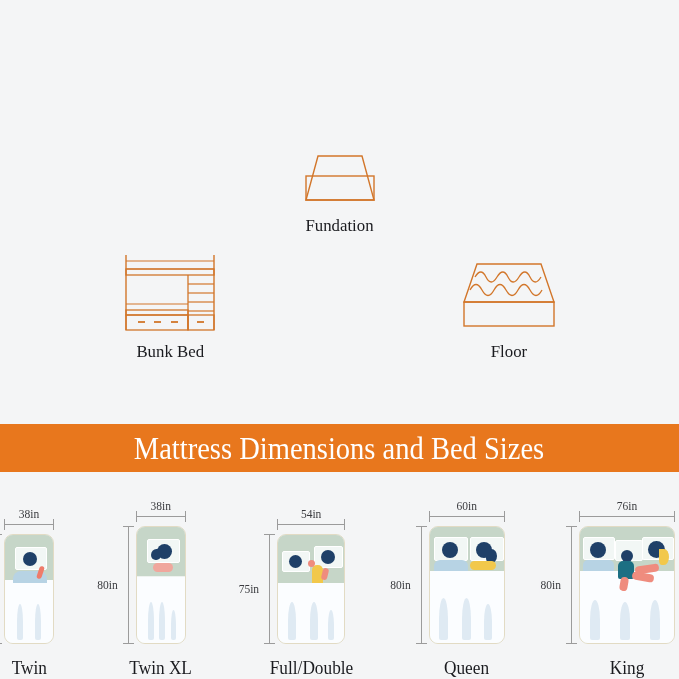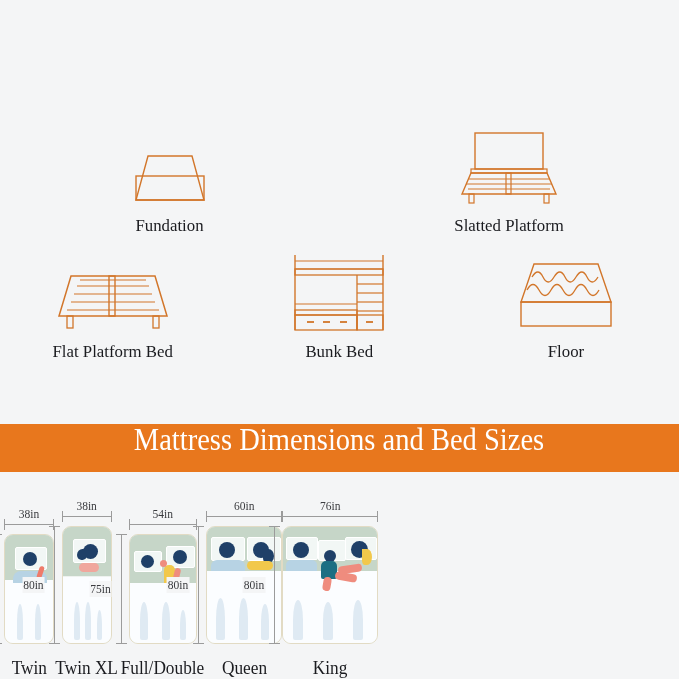--- a/index.html
+++ b/index.html
@@ -58,39 +58,39 @@
     white-space:nowrap;
     transform:scaleX(0.96);
   }
 
   
   .banner{
     position:absolute;
     left:0;top:424px;
     width:679px;height:48px;
     background:#e8771d;
-    display:flex;align-items:flex-start;justify-content:center;
+    display:flex;align-items:center;justify-content:center;
   }
   .banner-text{
     color:#ffffff;
     font-size:31px;
     line-height:31px;
     font-family:"Liberation Serif","DejaVu Serif",serif;
     transform:scaleX(0.92);
     letter-spacing:0px;
     white-space:nowrap;
   }
 
   
   .sizes{
     position:absolute;
     left:0;top:484px;width:679px;height:195px;
     display:flex;
     align-items:flex-end;
-    justify-content:flex-start;
+    justify-content:space-between;
     padding:0 4px;
     box-sizing:border-box;
   }
   .size-cell{
     display:flex;
     flex-direction:column;
     align-items:center;
     justify-content:flex-end;
   }
   .size-diagram{
@@ -207,58 +207,26 @@
       <div class="icon-cell">
         <div class="icon-art">
           <svg width="120" height="80" viewBox="0 0 120 80">
             <polygon points="26,72 94,72 82,28 38,28" fill="none" stroke="#d2762a" stroke-width="1.4"></polygon>
             <rect x="26" y="48" width="68" height="24" fill="none" stroke="#d2762a" stroke-width="1.4"></rect>
           </svg>
         </div>
         <div class="icon-label">Fundation</div>
       </div>
 
-      <div class="icon-cell">
-        <div class="icon-art">
-          <svg width="130" height="80" viewBox="0 0 130 80">
-            <rect x="31" y="5" width="68" height="36" fill="none" stroke="#d2762a" stroke-width="1.4"></rect>
-            <rect x="27" y="41" width="76" height="4" fill="none" stroke="#d2762a" stroke-width="1.2"></rect>
-            <polygon points="18,66 112,66 103,45 27,45" fill="none" stroke="#d2762a" stroke-width="1.4"></polygon>
-            <line x1="24" y1="61" x2="106" y2="61" stroke="#d2762a" stroke-width="1"></line>
-            <line x1="22" y1="56" x2="108" y2="56" stroke="#d2762a" stroke-width="1"></line>
-            <line x1="25" y1="51" x2="105" y2="51" stroke="#d2762a" stroke-width="1"></line>
-            <rect x="62" y="45" width="5" height="21" fill="none" stroke="#d2762a" stroke-width="1.2"></rect>
-            <rect x="25" y="66" width="5" height="9" fill="none" stroke="#d2762a" stroke-width="1.2"></rect>
-            <rect x="100" y="66" width="5" height="9" fill="none" stroke="#d2762a" stroke-width="1.2"></rect>
-          </svg>
-        </div>
-        <div class="icon-label">Slatted Platform</div>
-      </div>
 
 
     </div>
 
     <div class="icon-row row2">
 
-      <div class="icon-cell">
-        <div class="icon-art">
-          <svg width="140" height="80" viewBox="0 0 140 80">
-            <polygon points="16,62 124,62 112,22 28,22" fill="none" stroke="#d2762a" stroke-width="1.5"></polygon>
-            <line x1="24" y1="56" x2="116" y2="56" stroke="#d2762a" stroke-width="1.1"></line>
-            <line x1="28" y1="48" x2="112" y2="48" stroke="#d2762a" stroke-width="1.1"></line>
-            <line x1="31" y1="40" x2="109" y2="40" stroke="#d2762a" stroke-width="1.1"></line>
-            <line x1="34" y1="32" x2="106" y2="32" stroke="#d2762a" stroke-width="1.1"></line>
-            <line x1="37" y1="26" x2="103" y2="26" stroke="#d2762a" stroke-width="1.1"></line>
-            <rect x="66" y="22" width="6" height="40" fill="none" stroke="#d2762a" stroke-width="1.4"></rect>
-            <rect x="24" y="62" width="6" height="12" fill="none" stroke="#d2762a" stroke-width="1.3"></rect>
-            <rect x="110" y="62" width="6" height="12" fill="none" stroke="#d2762a" stroke-width="1.3"></rect>
-          </svg>
-        </div>
-        <div class="icon-label">Flat Platform Bed</div>
-      </div>
 
       <div class="icon-cell">
         <div class="icon-art">
           <svg width="120" height="82" viewBox="0 0 120 82">
             <line x1="16" y1="3" x2="16" y2="78" stroke="#d2762a" stroke-width="1.4"></line>
             <line x1="104" y1="3" x2="104" y2="78" stroke="#d2762a" stroke-width="1.4"></line>
             <line x1="16" y1="9" x2="104" y2="9" stroke="#d2762a" stroke-width="1.2"></line>
             <line x1="16" y1="17" x2="104" y2="17" stroke="#d2762a" stroke-width="1.2"></line>
             <rect x="16" y="17" width="88" height="6" fill="none" stroke="#d2762a" stroke-width="1.3"></rect>
             <line x1="78" y1="23" x2="78" y2="78" stroke="#d2762a" stroke-width="1.3"></line>

